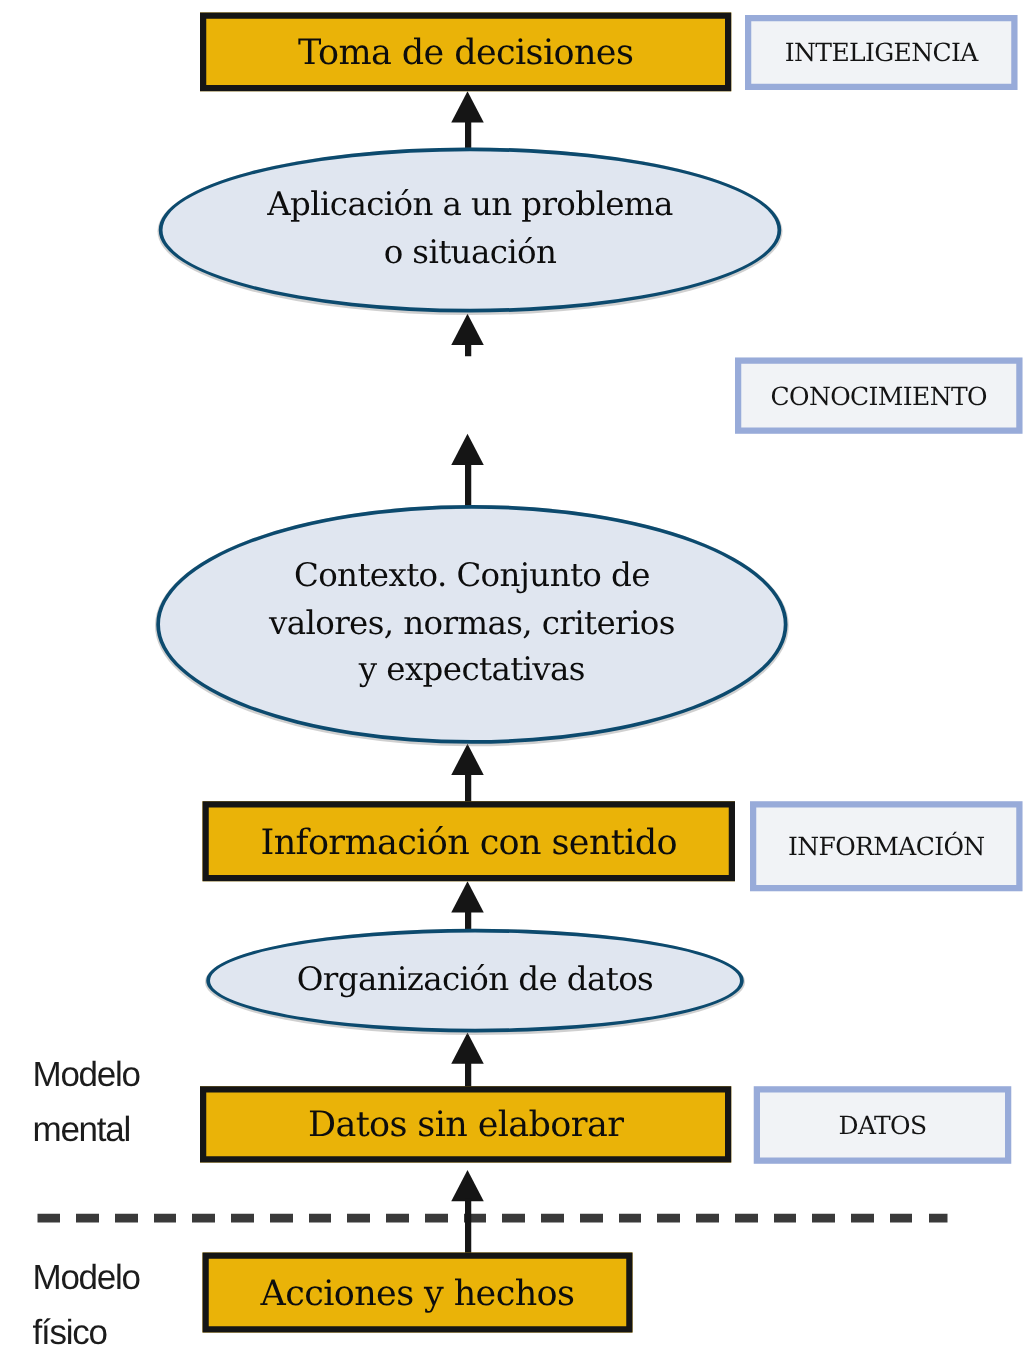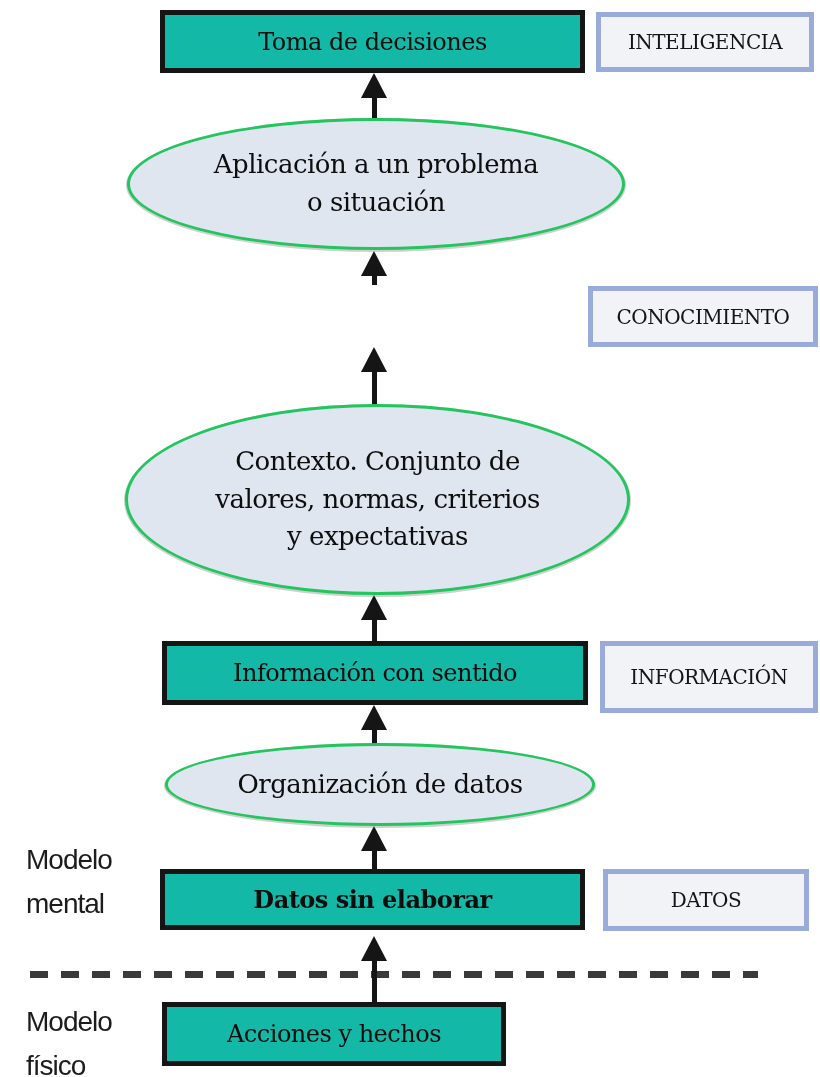--- a/index.html
+++ b/index.html
@@ -7,26 +7,26 @@
     position: relative;
     width: 820px;
     height: 1077px;
     background: #ffffff;
     font-family: "DejaVu Serif", serif;
     overflow: hidden;
   }
   .box {
     position: absolute;
     box-sizing: border-box;
-    background: #14b8a6;
+    background: #eab308;
     border: 5px solid var(--box-border, #151515);
     display: flex;
     align-items: center;
     justify-content: center;
-    font-size: 24px;
+    font-size: 28px;
     color: #0d0d0d;
     z-index: 3;
     text-align: center;
     letter-spacing: -0.5px;
   }
   .tag {
     position: absolute;
     box-sizing: border-box;
     background: var(--tag-fill, #f1f3f6);
     border: 5px solid var(--tag-border, #98abd9);
@@ -35,21 +35,21 @@
     justify-content: center;
     font-size: 20px;
     color: #141414;
     z-index: 3;
     letter-spacing: -0.5px;
   }
   .ellipse {
     position: absolute;
     box-sizing: border-box;
     background: var(--ellipse-fill, #e0e6f0);
-    border: 3px solid #22c55e;
+    border: 3px solid #0c4a6e;
     border-radius: 50%;
     display: flex;
     align-items: center;
     justify-content: center;
     text-align: center;
     font-size: 26px;
     color: #0d0d0d;
     line-height: 1.45;
     z-index: 3;
     letter-spacing: -0.5px;
@@ -145,21 +145,21 @@
   <div class="ellipse" style="left:165px; top:743px; width:430px; height:83px;">Organización de datos</div>
 
   <div class="arrow" style="left:361px; top:826px; height:44px;">
     <div class="arrow-head"></div>
     <div class="arrow-stem"></div>
   </div>
 
   <div class="side-label" style="left:26px; top:838px;">Modelo
 mental</div>
 
-  <div class="box" style="left:160px; top:869px; width:425px; height:61px;font-weight:bold;">Datos sin elaborar</div>
+  <div class="box" style="left:160px; top:869px; width:425px; height:61px;">Datos sin elaborar</div>
   <div class="tag" style="left:603px; top:869px; width:206px; height:62px;">DATOS</div>
 
   <div class="arrow" style="left:361px; top:936px; height:67px;">
     <div class="arrow-head"></div>
     <div class="arrow-stem"></div>
   </div>
 
   <div class="dashline" style="left:30px; top:971px; width:728px;"></div>
 
   <div class="side-label" style="left:26px; top:1000px;">Modelo

